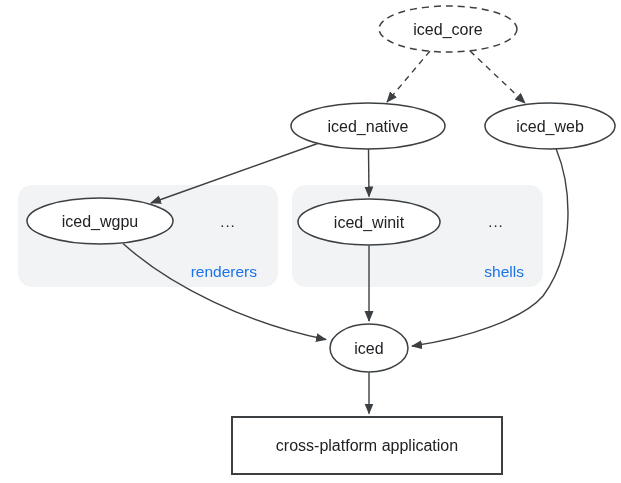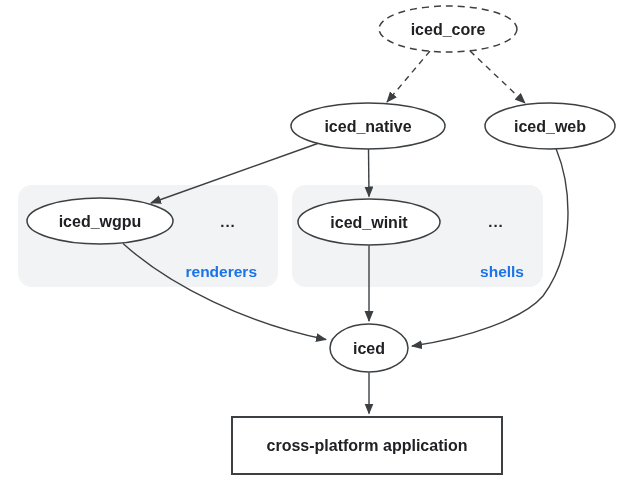--- a/index.html
+++ b/index.html
@@ -6,21 +6,20 @@
     margin: 0;
     padding: 0;
     background: var(--background, #ffffff);
   }
   .stage {
     position: relative;
     width: 621px;
     height: 483px;
     background: var(--background, #ffffff);
     overflow: hidden;
-    font-weight: bold;
   }
   svg {
     font-family: "Liberation Sans", sans-serif;
   }
   .group-box {
     fill: var(--group-fill, #f1f3f4);
     stroke: none;
   }
   .node-shape {
     fill: var(--node-fill, #ffffff);

